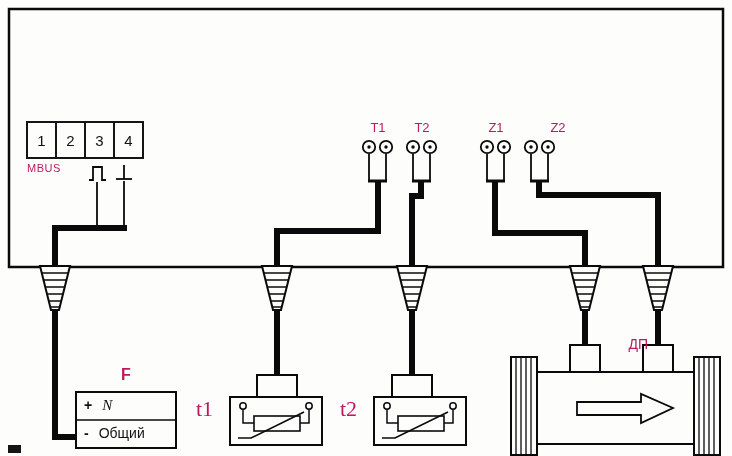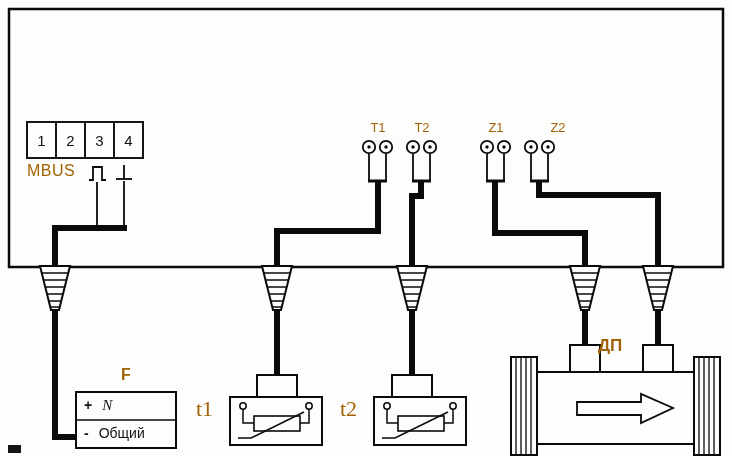--- a/index.html
+++ b/index.html
@@ -1,32 +1,32 @@
 <!DOCTYPE html>
 <html><head>
 <meta charset="utf-8">
 <style>
   *{margin:0;padding:0;box-sizing:border-box}
   html,body{background:#ffffff}
   body{font-family:"Liberation Sans",sans-serif}
   .canvas{position:relative;width:732px;height:456px;background:#fdfdfc;overflow:hidden;color:#111}
   .canvas svg{position:absolute;left:0;top:0}
-  .lbl{position:absolute;white-space:nowrap;color:#a16207;line-height:1.1}
+  .lbl{position:absolute;white-space:nowrap;color:#be185d;line-height:1.1}
   .mbus-block{position:absolute;left:26px;top:121px;width:118px;height:38px;display:flex}
   .mbus-cell{flex:1;border:2px solid #151515;margin-left:-2px;display:flex;align-items:center;justify-content:center;
              font-size:15px;background:#fdfdfc}
   .mbus-cell:first-child{margin-left:0}
-  .mbus-lbl{font-size:16px;letter-spacing:.5px}
+  .mbus-lbl{font-size:11px;letter-spacing:.5px}
   .pair-lbl{width:36px;text-align:center;font-size:13px}
   .psu-title{font-weight:bold;font-size:16px;width:40px;text-align:center}
   .frow{position:absolute;display:flex;gap:10px;align-items:baseline;font-size:14px}
   .frow .sign{font-weight:bold}
   .frow .nval{font-style:italic;font-family:"Liberation Serif",serif;font-size:15px}
   .sensor-lbl{font-family:"Liberation Serif",serif;font-size:22px}
-  .flow-lbl{font-weight:bold;font-size:17px;width:50px;text-align:left}
+  .flow-lbl{font-weight:normal;font-size:14px;width:50px;text-align:right}
 </style>
 </head>
 <body>
 
 <div class="canvas">
 
   <svg width="732" height="456" viewBox="0 0 732 456">
     <defs>
       <g id="gland" stroke="#0a0a0a" stroke-width="1.5">
         <path d="M-15,0 L15,0 L4,44 L-4,44 Z" fill="#fdfdfc" stroke-width="2"></path>

